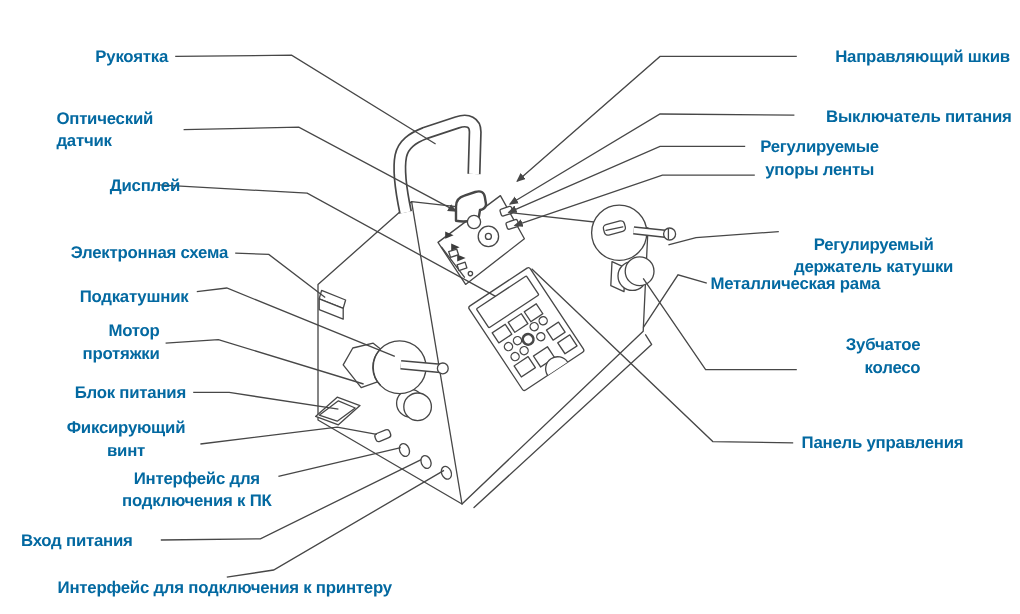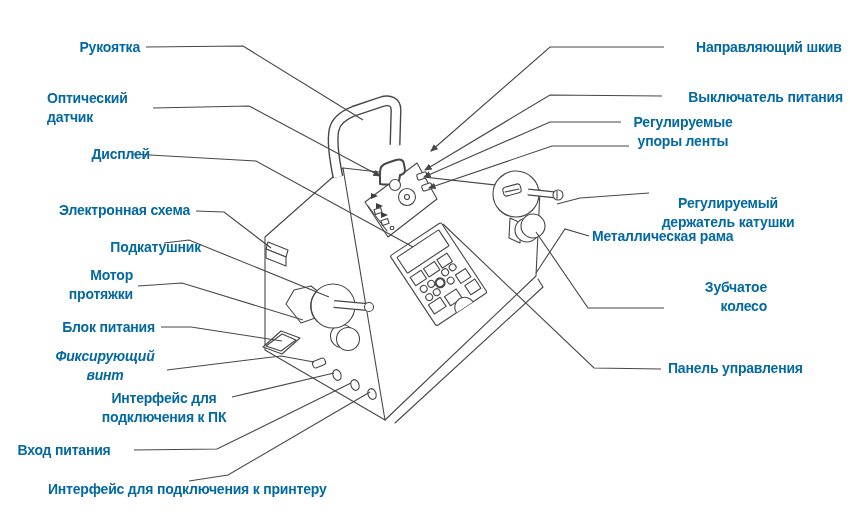--- a/index.html
+++ b/index.html
@@ -137,25 +137,25 @@
         <polyline class="leader" points="661,369 594,368 443,224"></polyline>
       </g>
   </svg>
 
   <div id="labels">
       <div class="lbl" style="left: 0px; top: 38px; width: 140px; text-align: right;">Рукоятка</div>
       <div class="lbl" style="left: 47px; top: 69px; width: 104px; text-align: left; margin-top: 20px;">Оптический
 датчик</div>
       <div class="lbl" style="left: 0px; top: 145px; width: 126px; text-align: right; padding-left: 24px;">Дисплей</div>
       <div class="lbl" style="left: 0px; top: 201px; width: 190px; text-align: right;">Электронная схема</div>
-      <div class="lbl" style="left: 0px; top: 238px; width: 157px; text-align: right; padding-left: 44px;">Подкатушник</div>
+      <div class="lbl" style="left: 0px; top: 238px; width: 157px; text-align: right;">Подкатушник</div>
       <div class="lbl" style="left: 21px; top: 266px; width: 112px; text-align: right;">Мотор
 протяжки</div>
       <div class="lbl" style="left: 0px; top: 318px; width: 155px; text-align: right;">Блок питания</div>
-      <div class="lbl" style="left: 45px; top: 347px; width: 120px; text-align: center; font-style: italic;">Фиксирующий
+      <div class="lbl" style="left: 45px; top: 347px; width: 120px; text-align: center;">Фиксирующий
 винт</div>
       <div class="lbl" style="left: 93px; top: 389px; width: 142px; text-align: center;">Интерфейс для
 подключения к ПК</div>
       <div class="lbl" style="left: 0px; top: 441px; width: 128px; text-align: center;">Вход питания</div>
       <div class="lbl" style="left: 48px; top: 480px; width: 330px; text-align: left;">Интерфейс для подключения к принтеру</div>
       <div class="lbl" style="left: 670px; top: 38px; width: 170px; text-align: left; padding-left: 26px;">Направляющий шкив</div>
       <div class="lbl" style="left: 668px; top: 88px; width: 175px; text-align: right;">Выключатель питания</div>
       <div class="lbl" style="left: 623px; top: 113px; width: 120px; text-align: center;">Регулируемые
 упоры ленты</div>
       <div class="lbl" style="left: 653px; top: 174px; width: 150px; text-align: center; margin-top: 20px;">Регулируемый

